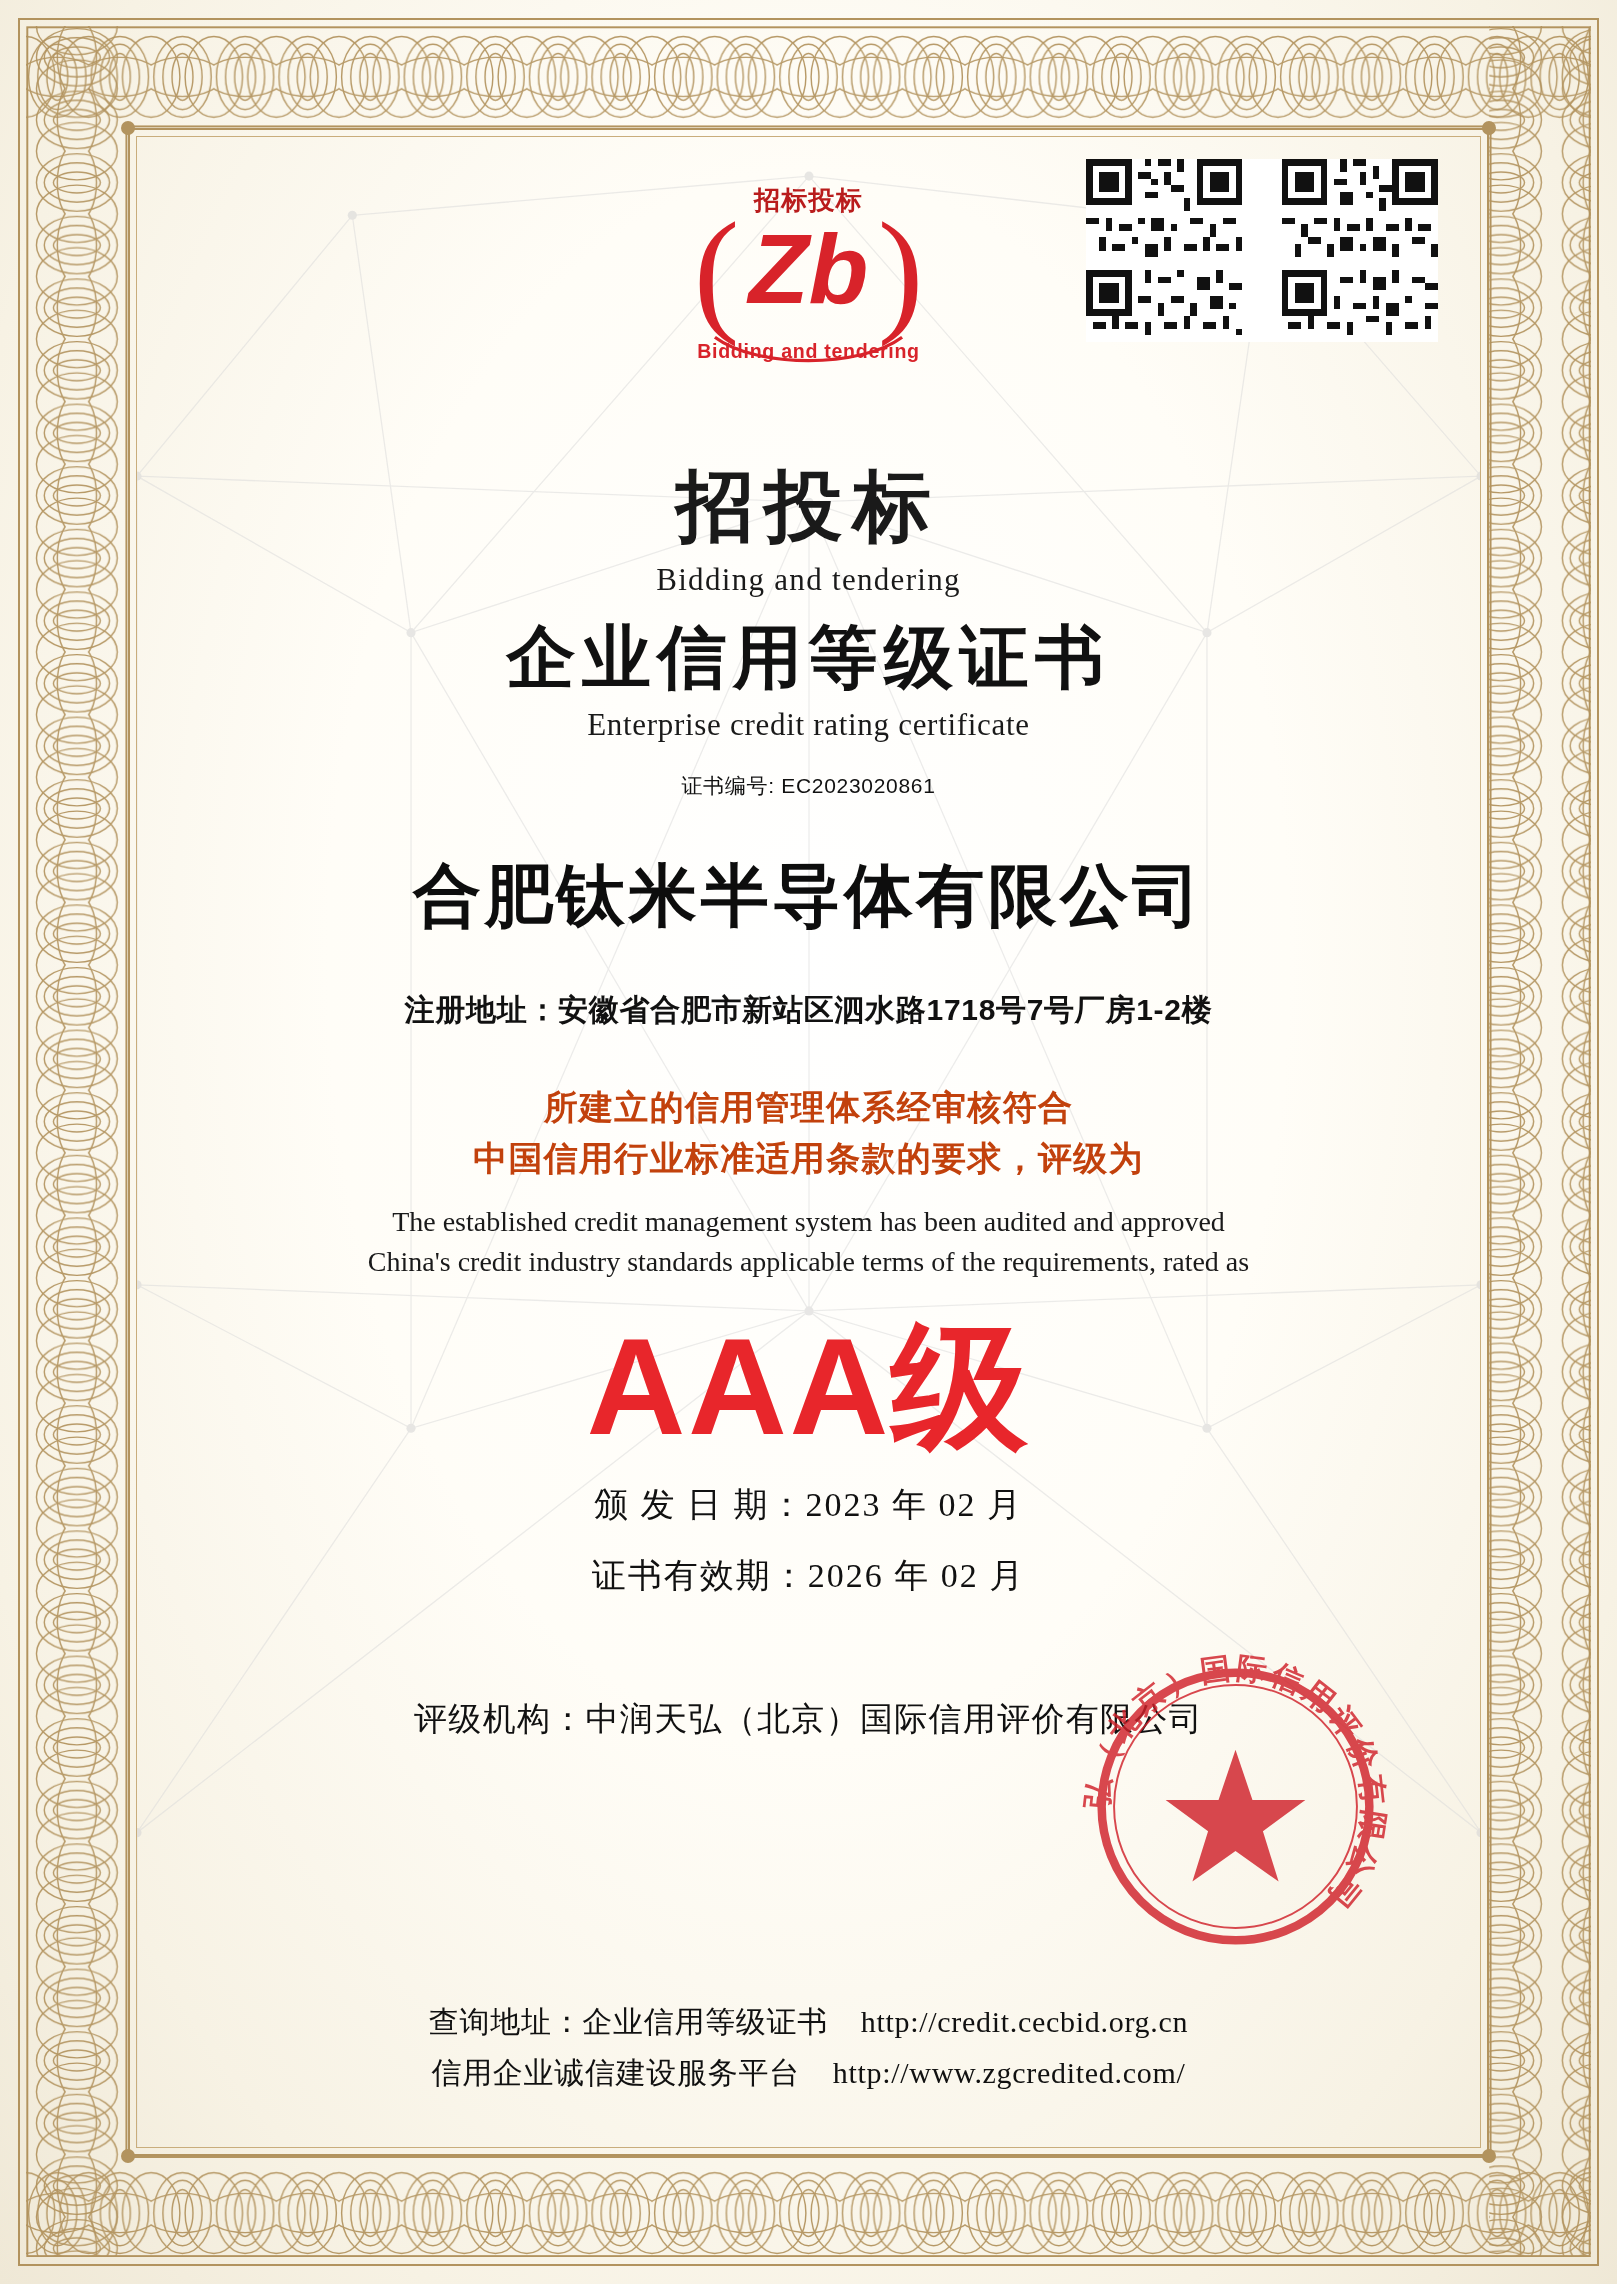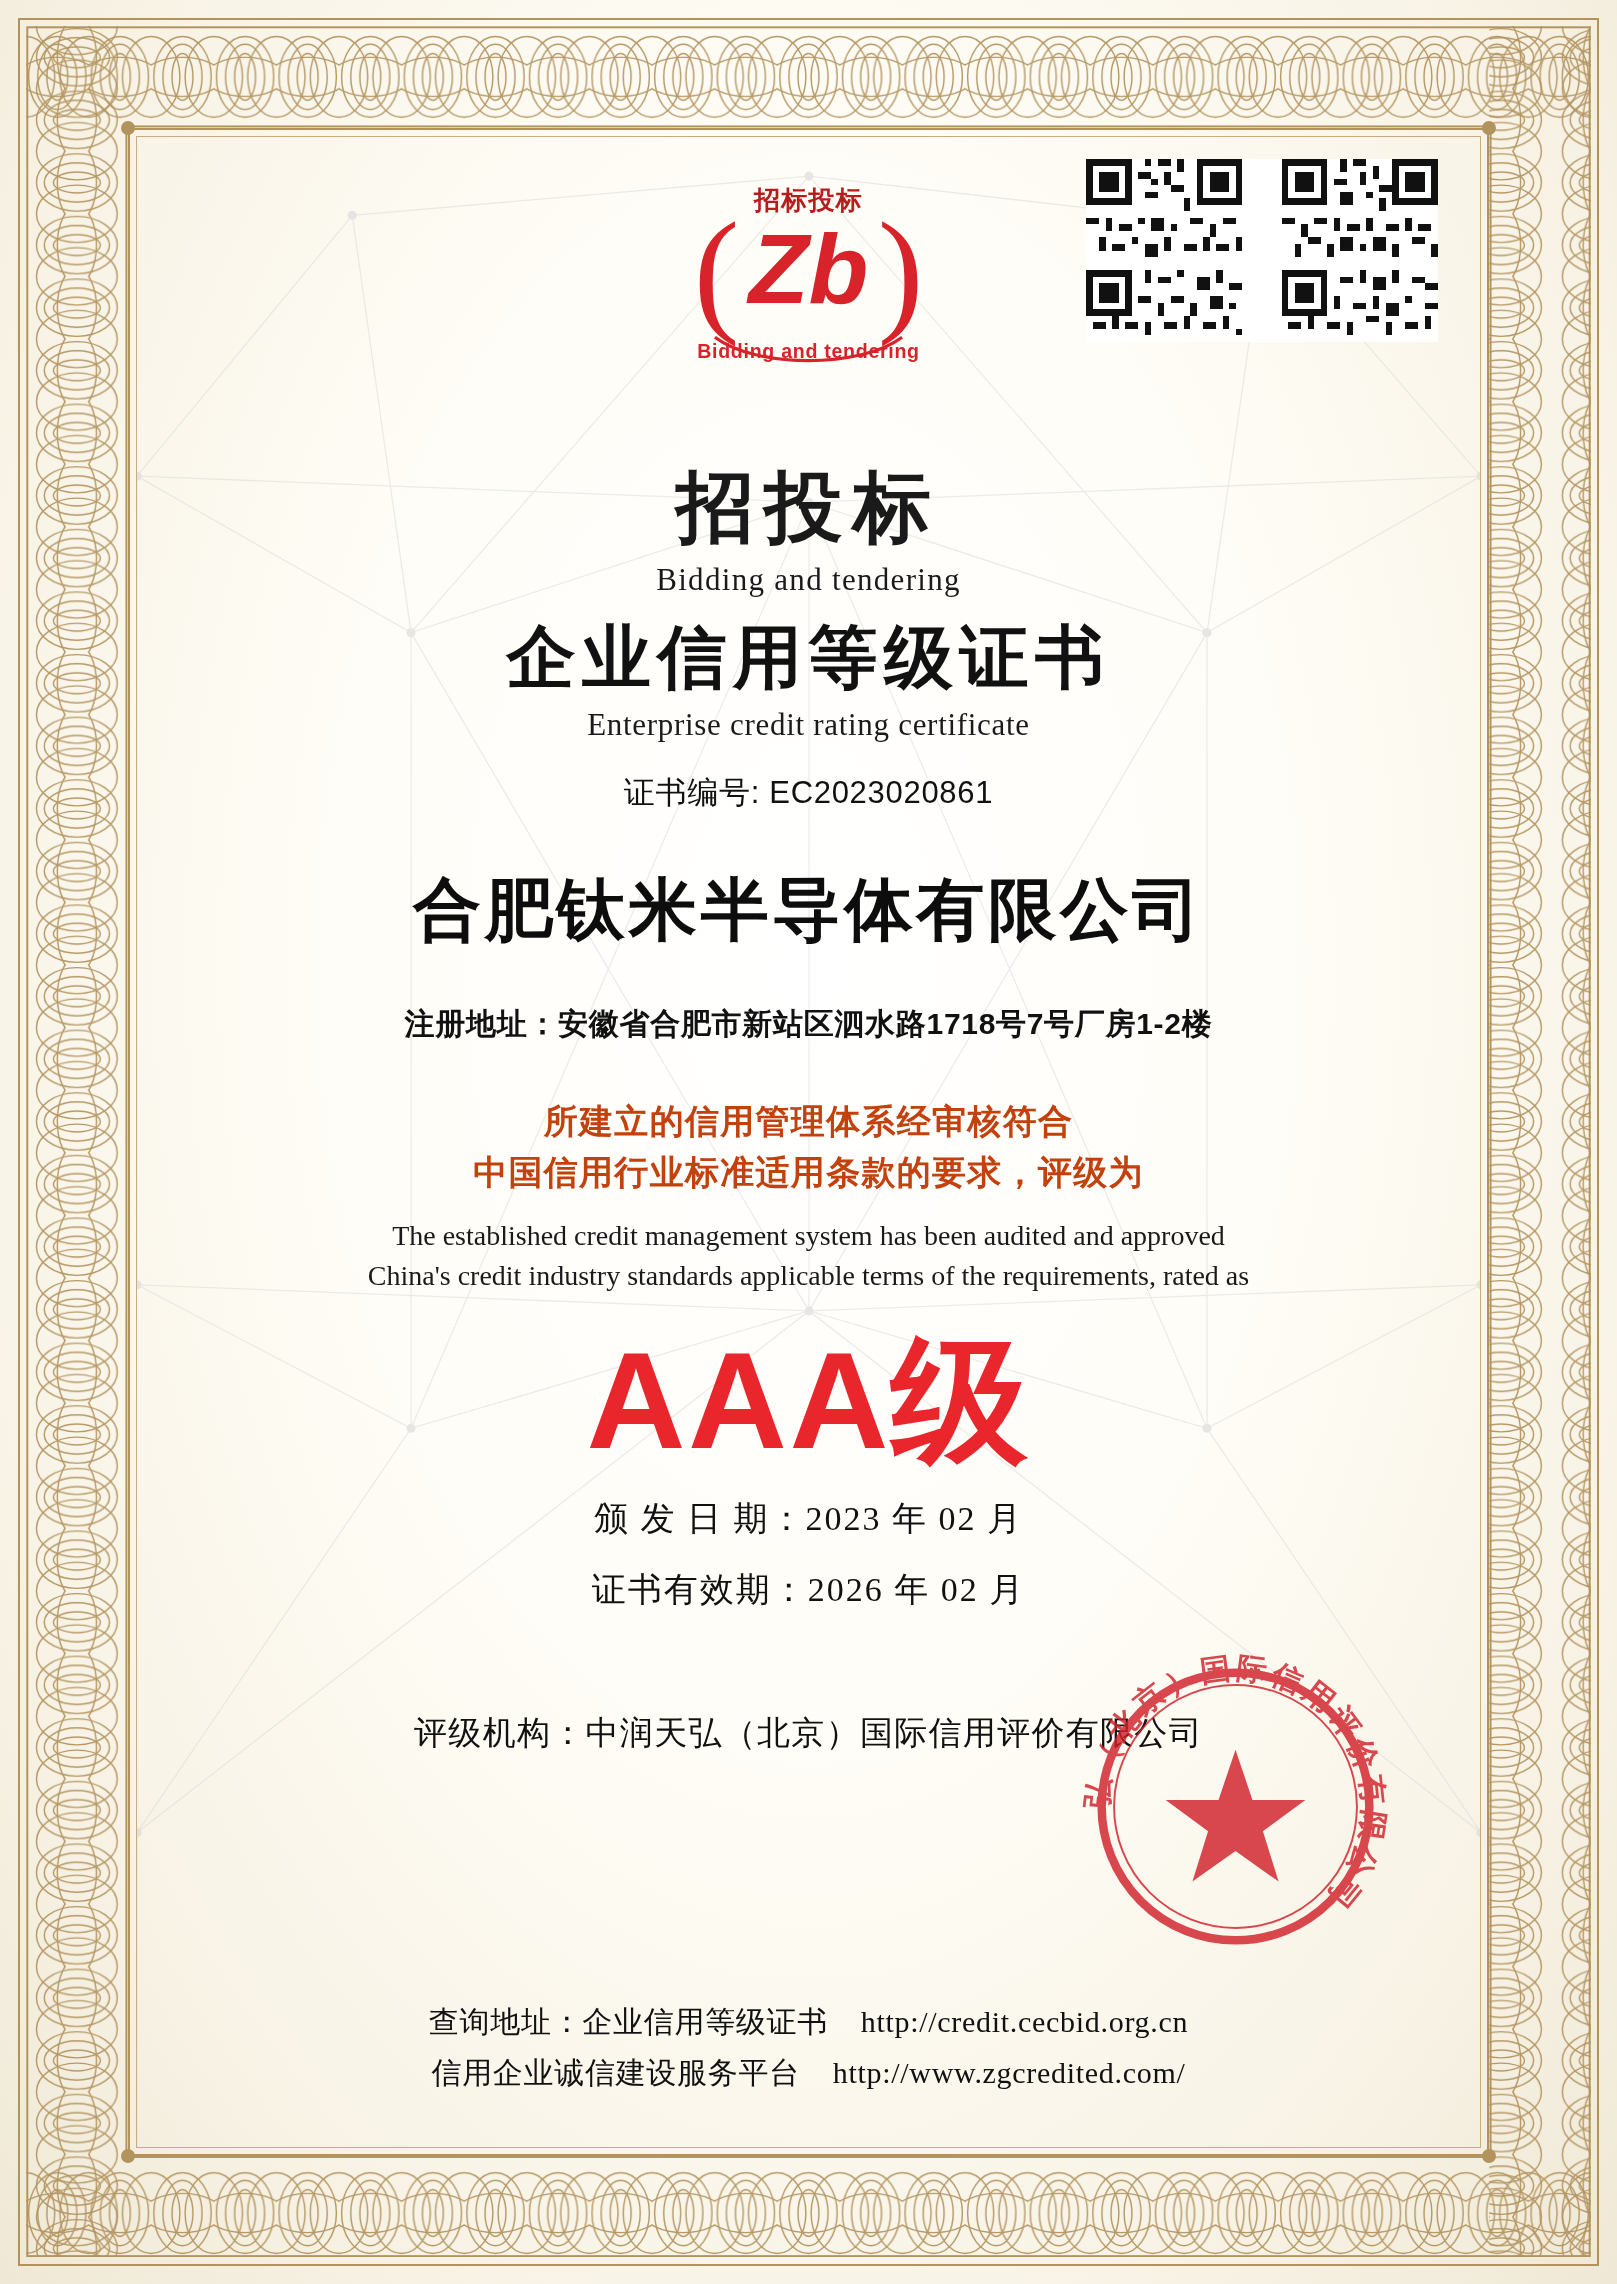--- a/index.html
+++ b/index.html
@@ -147,21 +147,21 @@
     width: 196px; height: 39px;
   }
 
   
   .t-zh-big {
     margin-top: 464px;
     font-size: 78px;
     letter-spacing: 10.4px;
     font-weight: bold;
     color: #1a1a1a;
-    font-family: Liberation Sans, sans-serif;
+    font-family: Liberation Serif, serif;
     line-height: 86px;
   }
   .t-en-1 {
     font-size: 31px;
     color: #1a1a1a;
     letter-spacing: 1.3px;
     margin-top: 11.7px;
   }
   .t-zh-title {
     margin-top: 22px;
@@ -172,21 +172,21 @@
     line-height: 77px;
   }
   .t-en-2 {
     font-size: 31px;
     color: #1a1a1a;
     margin-top: 10.4px;
     letter-spacing: 0.7px;
   }
   .t-certno {
     margin-top: 29px;
-    font-size: 31px;
+    font-size: 21px;
     color: #111;
     letter-spacing: 0.7px;
     font-family: "Liberation Sans", sans-serif;
   }
   .t-company {
     margin-top: 51px;
     font-size: 68px;
     font-weight: bold;
     letter-spacing: 3.9px;
     color: #0d0d0d;

